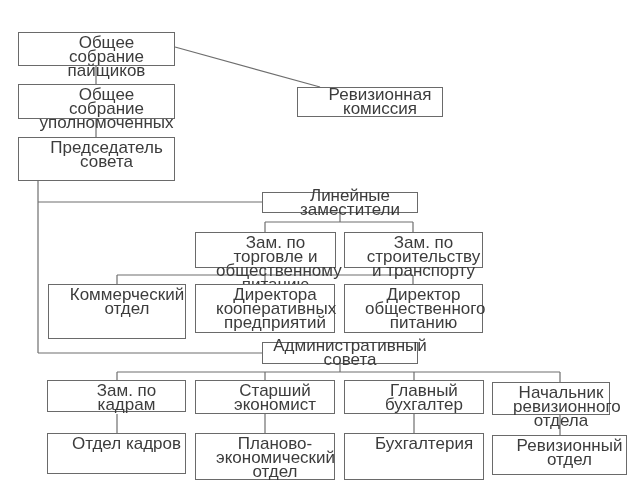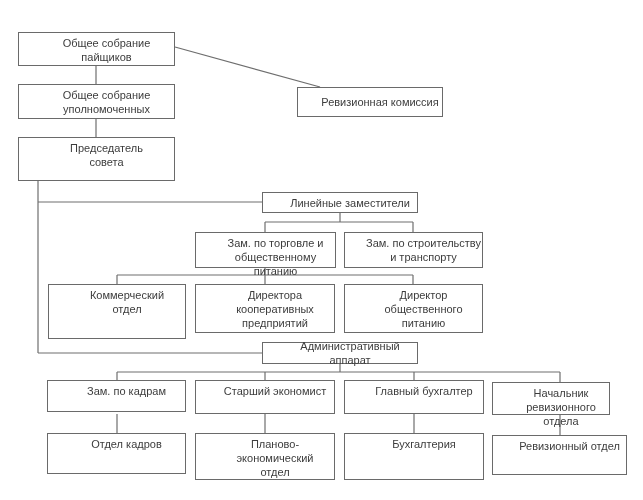--- a/index.html
+++ b/index.html
@@ -1,21 +1,21 @@
 <!DOCTYPE html>
 <html><head>
 <meta charset="utf-8">
 <style>
   html, body { margin: 0; padding: 0; background: #ffffff; }
   body { width: 643px; height: 500px; position: relative; overflow: hidden;
          font-family: "Liberation Sans", "DejaVu Sans", sans-serif; color: #3a3a3a; }
   #lines { position: absolute; left: 0; top: 0; width: 643px; height: 500px; }
   #lines line { stroke: #6e6e6e; stroke-width: 1.2; }
   .box { position: absolute; box-sizing: border-box; border: 1.3px solid #6a6a6a; background: #fff;
-         font-size: 11px; line-height: 14px; text-align: center; padding-top: 3px; color: #3c3c3c; padding-left: 20px; }
+         font-size: 17px; line-height: 14px; text-align: center; padding-top: 3px; color: #3c3c3c; padding-left: 20px; }
   .box.mid { display: flex; align-items: center; justify-content: center; padding-top: 0; }
   .box span { display: block; white-space: pre-line; }
 </style>
 </head>
 <body>
 
 <svg id="lines">
   <line x1="175" y1="47" x2="320" y2="87"></line>
   <line x1="96" y1="66" x2="96" y2="84"></line>
   <line x1="96" y1="119" x2="96" y2="137"></line>
@@ -79,21 +79,21 @@
 кооперативных
 предприятий</span>
 </div>
 <div class="box" style="left:344px;top:284px;width:139px;height:49px;">
   <span>Директор
 общественного
 питанию</span>
 </div>
 
 <div class="box mid" style="left:262px;top:342px;width:156px;height:22px;">
-  <span>Административный аппарат</span>
+  <span>Административный совета</span>
 </div>
 <div class="box" style="left:47px;top:380px;width:139px;height:32px;">
   <span>Зам. по кадрам</span>
 </div>
 <div class="box" style="left:195px;top:380px;width:140px;height:34px;">
   <span>Старший экономист</span>
 </div>
 <div class="box" style="left:344px;top:380px;width:140px;height:34px;">
   <span>Главный бухгалтер</span>
 </div>

